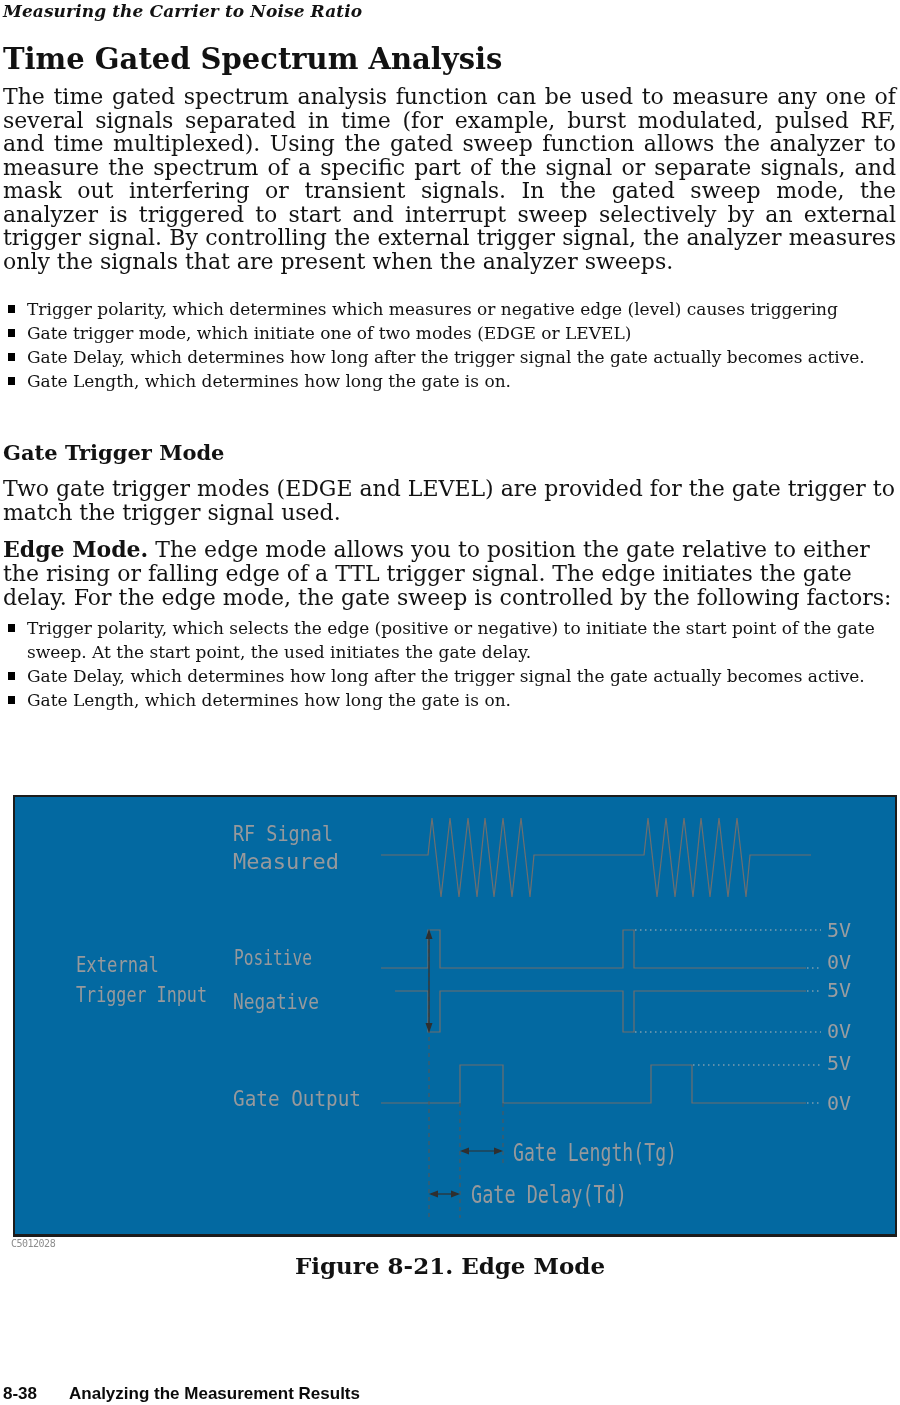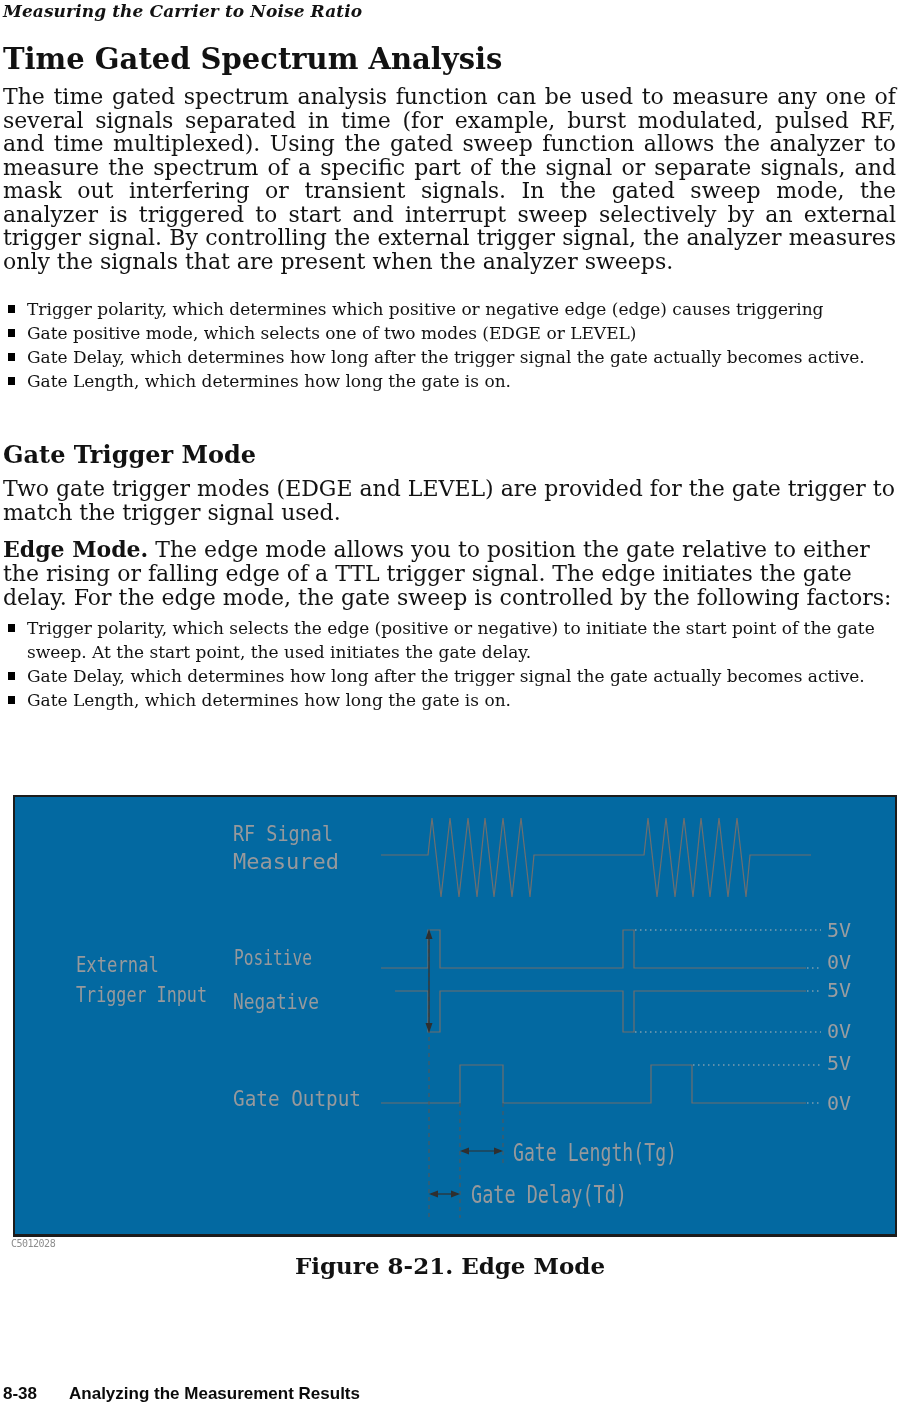--- a/index.html
+++ b/index.html
@@ -10,21 +10,21 @@
   .running-header { position:absolute; top:1px; left:3px; font-size:17px; font-weight:bold; letter-spacing:0.1px;font-style:italic; }
   .h1 { position:absolute; top:42px; left:3px; font-size:29px; font-weight:bold; }
   .body-text { font-size:22px; line-height:23.5px; text-align:justify; }
   .p1 { position:absolute; top:85px; left:3px; width:893px; }
   .lead { position:absolute; top:262px; left:3px; width:893px; text-align:left; }
   .blist { position:absolute; left:3px; width:895px; margin:0; padding:0; list-style:none; font-size:17px; line-height:24px; }
   .list1 { top:297px; }
   .list2 { top:616px; }
   .blist li { position:relative; padding-left:24px; margin:0; text-align:left; }
   .bullet { position:absolute; left:5px; top:8px; width:7px; height:8px; background:#000; }
-  .h2 { position:absolute; top:440px; left:3px; font-size:24px; font-weight:bold; }
+  .h2 { position:absolute; top:440px; left:3px; font-size:21px; font-weight:bold; }
   .p2 { position:absolute; top:477px; left:3px; width:893px; line-height:24px; text-align:left; }
   .p3 { position:absolute; top:537px; left:3px; width:893px; line-height:24px; text-align:left; }
   .runin { font-weight:bold; }
 
   .figure-box {
     position:absolute; top:795px; left:13px; width:880px; height:437px;
     border:2px solid #1c1c1c; border-bottom-width:3px; background:#0369a1;
   }
   .fig-svg { display:block; }
   .wf   { stroke:#6f6f6f; stroke-width:1.2; fill:none; }
@@ -49,25 +49,25 @@
   <div class="running-header">Measuring the Carrier to Noise Ratio</div>
 
   <div class="h1">Time Gated Spectrum Analysis</div>
 
   <div class="body-text p1">The time gated spectrum analysis function can be used to measure any one of several signals separated in time (for example, burst modulated, pulsed RF, and time multiplexed).  Using the gated sweep function allows the analyzer to measure the spectrum of a specific part of the signal or separate signals, and mask out interfering or transient signals.  In the gated sweep mode, the analyzer is triggered to start and interrupt sweep selectively by an external trigger signal.  By controlling the external trigger signal, the analyzer measures only the signals that are present when the analyzer sweeps.</div>
 
 
   <ul class="blist list1">
     <li>
       <span class="bullet"></span>
-      <span>Trigger polarity, which determines which positive or negative edge (edge) causes triggering</span>
+      <span>Trigger polarity, which determines which measures or negative edge (level) causes triggering</span>
     </li>
     <li>
       <span class="bullet"></span>
-      <span>Gate positive mode, which selects one of two modes (EDGE or LEVEL)</span>
+      <span>Gate trigger mode, which initiate one of two modes (EDGE or LEVEL)</span>
     </li>
     <li>
       <span class="bullet"></span>
       <span>Gate Delay, which determines how long after the trigger signal the gate actually becomes active.</span>
     </li>
     <li>
       <span class="bullet"></span>
       <span>Gate Length, which determines how long the gate is on.</span>
     </li>
   </ul>

